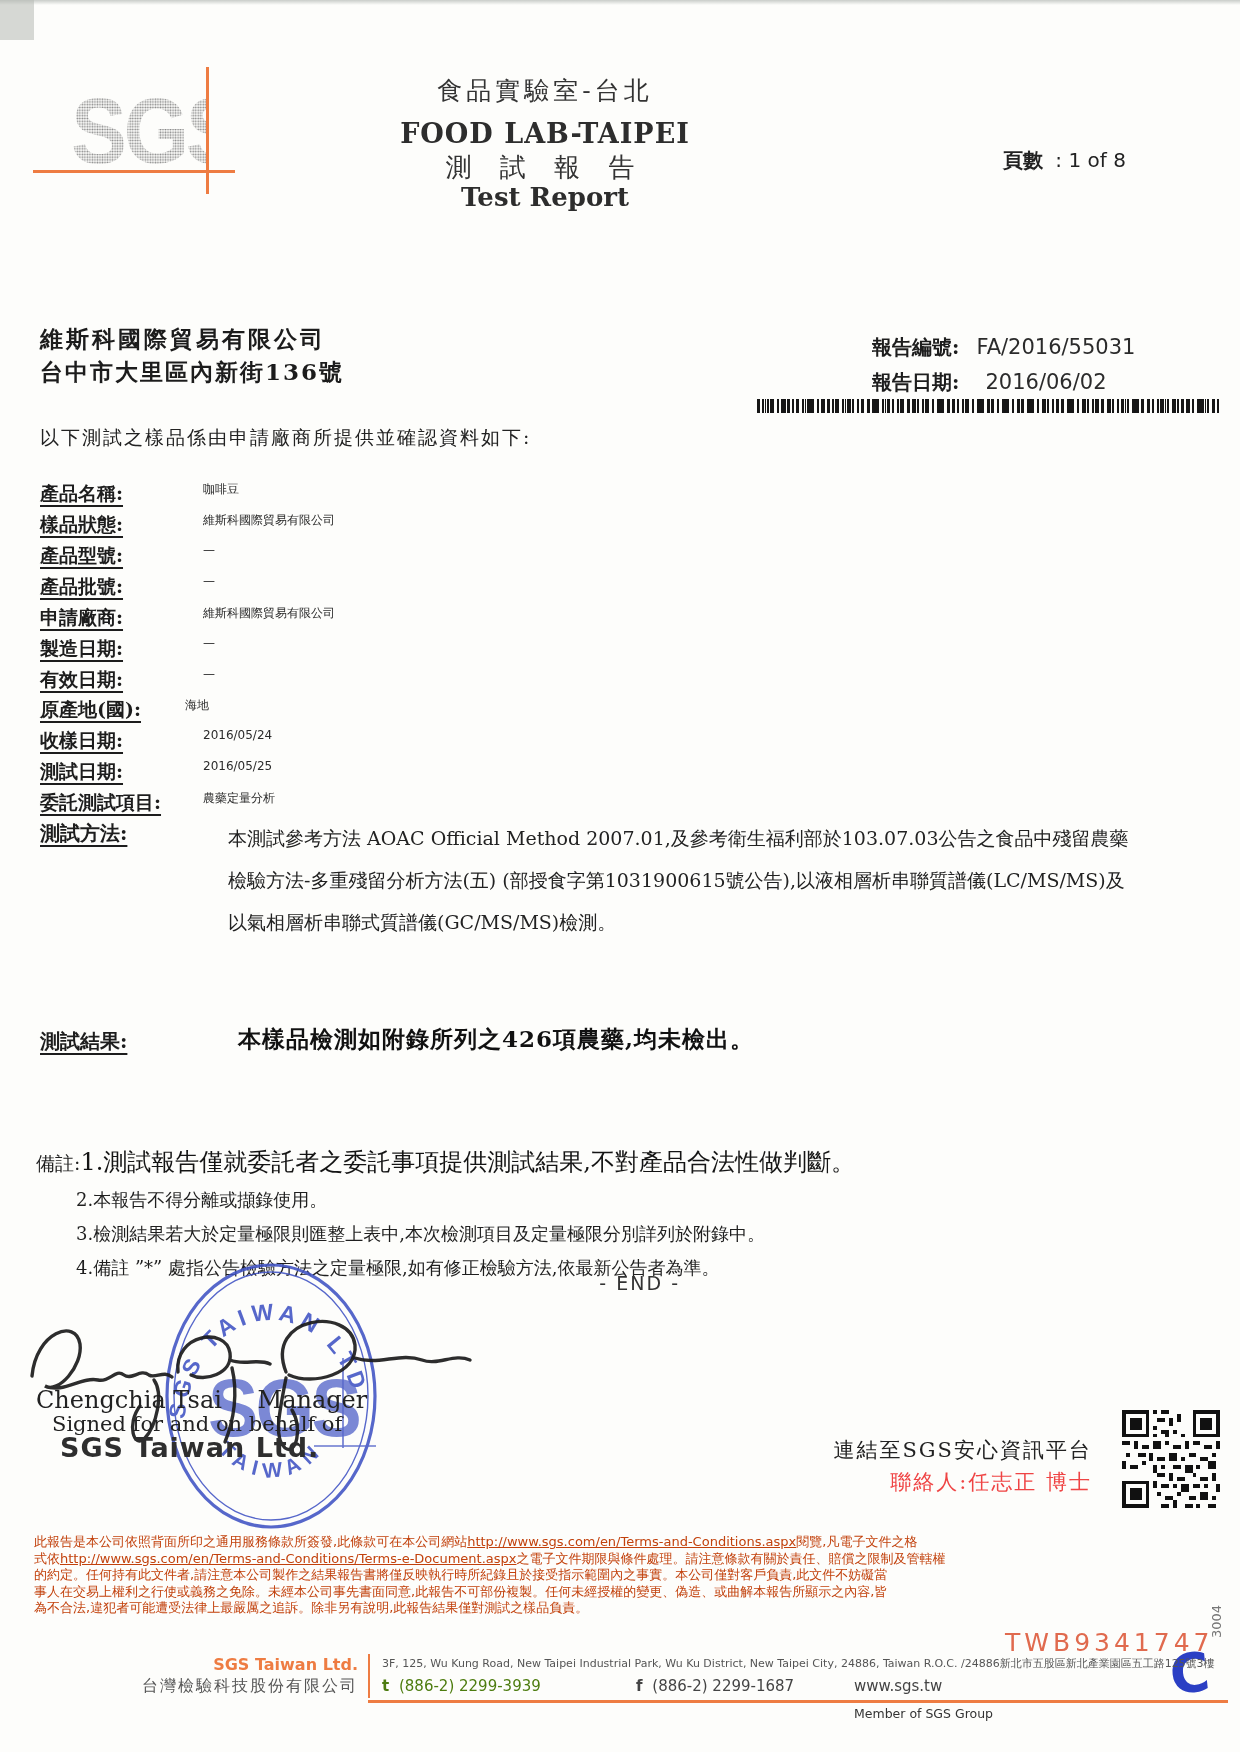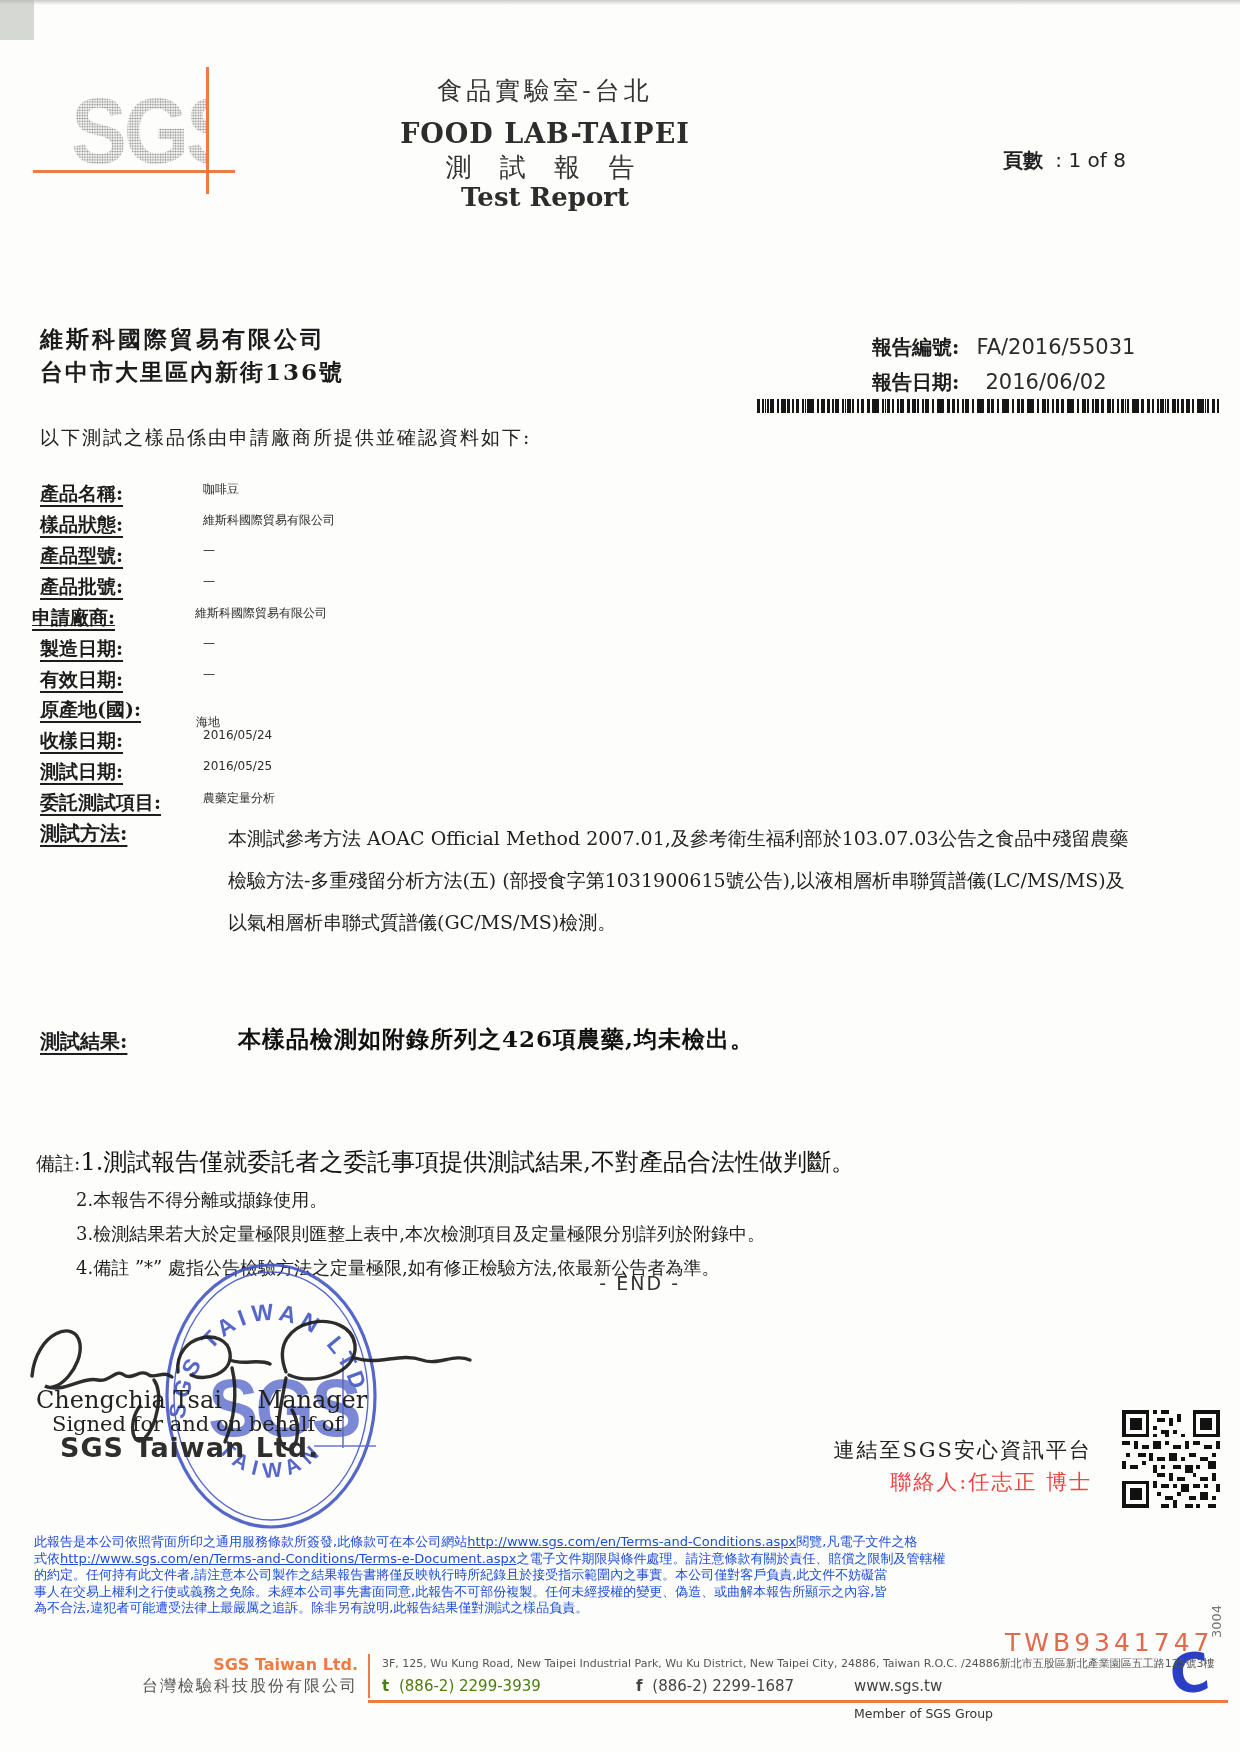--- a/index.html
+++ b/index.html
@@ -8,21 +8,21 @@
   .abs{position:absolute;}
   .serif{font-family:"DejaVu Serif",serif;}
   .sans{font-family:"DejaVu Sans","Liberation Sans",sans-serif;}
   .b{font-weight:bold;}
   .flabel{font-family:"DejaVu Serif",serif;font-weight:bold;font-size:19px;color:#1d1d1d;
           text-decoration:underline;text-underline-offset:5px;text-decoration-thickness:1.5px;}
   .fvalue{font-family:"DejaVu Sans","Liberation Sans",sans-serif;font-size:12px;color:#2b2b2b;}
   .metalabel{font-family:"DejaVu Serif",serif;font-weight:bold;font-size:20px;color:#1d1d1d;}
   .metavalue{font-family:"DejaVu Sans","Liberation Sans",sans-serif;font-size:21px;color:#2b2b2b;}
   .orange{background:#ee7c42;}
-  .legal-line{font-size:13px;line-height:16.5px;color:#1d4ed8;
+  .legal-line{font-size:13px;line-height:16.5px;color:#c2410c;
               font-family:"DejaVu Sans","Liberation Sans",sans-serif;}
   .legal-line .url{text-decoration:underline;}
   .barcode{background:
      repeating-linear-gradient(90deg,#161616 0 2px,transparent 2px 5px),
      repeating-linear-gradient(90deg,#161616 0 1px,transparent 1px 8px),
      repeating-linear-gradient(90deg,#161616 0 3px,transparent 3px 13px);}
   .note{font-size:18px;color:#1f1f1f;}
 </style>
 </head>
 <body>
@@ -78,35 +78,35 @@
     <span class="fvalue abs" style="left:163px;top:0;white-space:nowrap;">維斯科國際貿易有限公司</span>
   </div>
   <div class="abs" style="left:40px;top:543px;">
     <span class="flabel">產品型號:</span>
     <span class="fvalue abs" style="left:163px;top:0;white-space:nowrap;">—</span>
   </div>
   <div class="abs" style="left:40px;top:574px;">
     <span class="flabel">產品批號:</span>
     <span class="fvalue abs" style="left:163px;top:0;white-space:nowrap;">—</span>
   </div>
-  <div class="abs" style="left:32px;top:605px;text-decoration:underline;">
+  <div class="abs" style="left:40px;top:605px;">
     <span class="flabel">申請廠商:</span>
     <span class="fvalue abs" style="left:163px;top:0;white-space:nowrap;">維斯科國際貿易有限公司</span>
   </div>
   <div class="abs" style="left:40px;top:636px;">
     <span class="flabel">製造日期:</span>
     <span class="fvalue abs" style="left:163px;top:0;white-space:nowrap;">—</span>
   </div>
   <div class="abs" style="left:40px;top:667px;">
     <span class="flabel">有效日期:</span>
     <span class="fvalue abs" style="left:163px;top:0;white-space:nowrap;">—</span>
   </div>
   <div class="abs" style="left:40px;top:697px;">
     <span class="flabel">原產地(國):</span>
-    <span class="fvalue abs" style="left:156px;top:0;white-space:nowrap;margin-top:17px;">海地</span>
+    <span class="fvalue abs" style="left:145px;top:0;white-space:nowrap;">海地</span>
   </div>
   <div class="abs" style="left:40px;top:728px;">
     <span class="flabel">收樣日期:</span>
     <span class="fvalue abs" style="left:163px;top:0;white-space:nowrap;">2016/05/24</span>
   </div>
   <div class="abs" style="left:40px;top:759px;">
     <span class="flabel">測試日期:</span>
     <span class="fvalue abs" style="left:163px;top:0;white-space:nowrap;">2016/05/25</span>
   </div>
   <div class="abs" style="left:40px;top:790px;">

